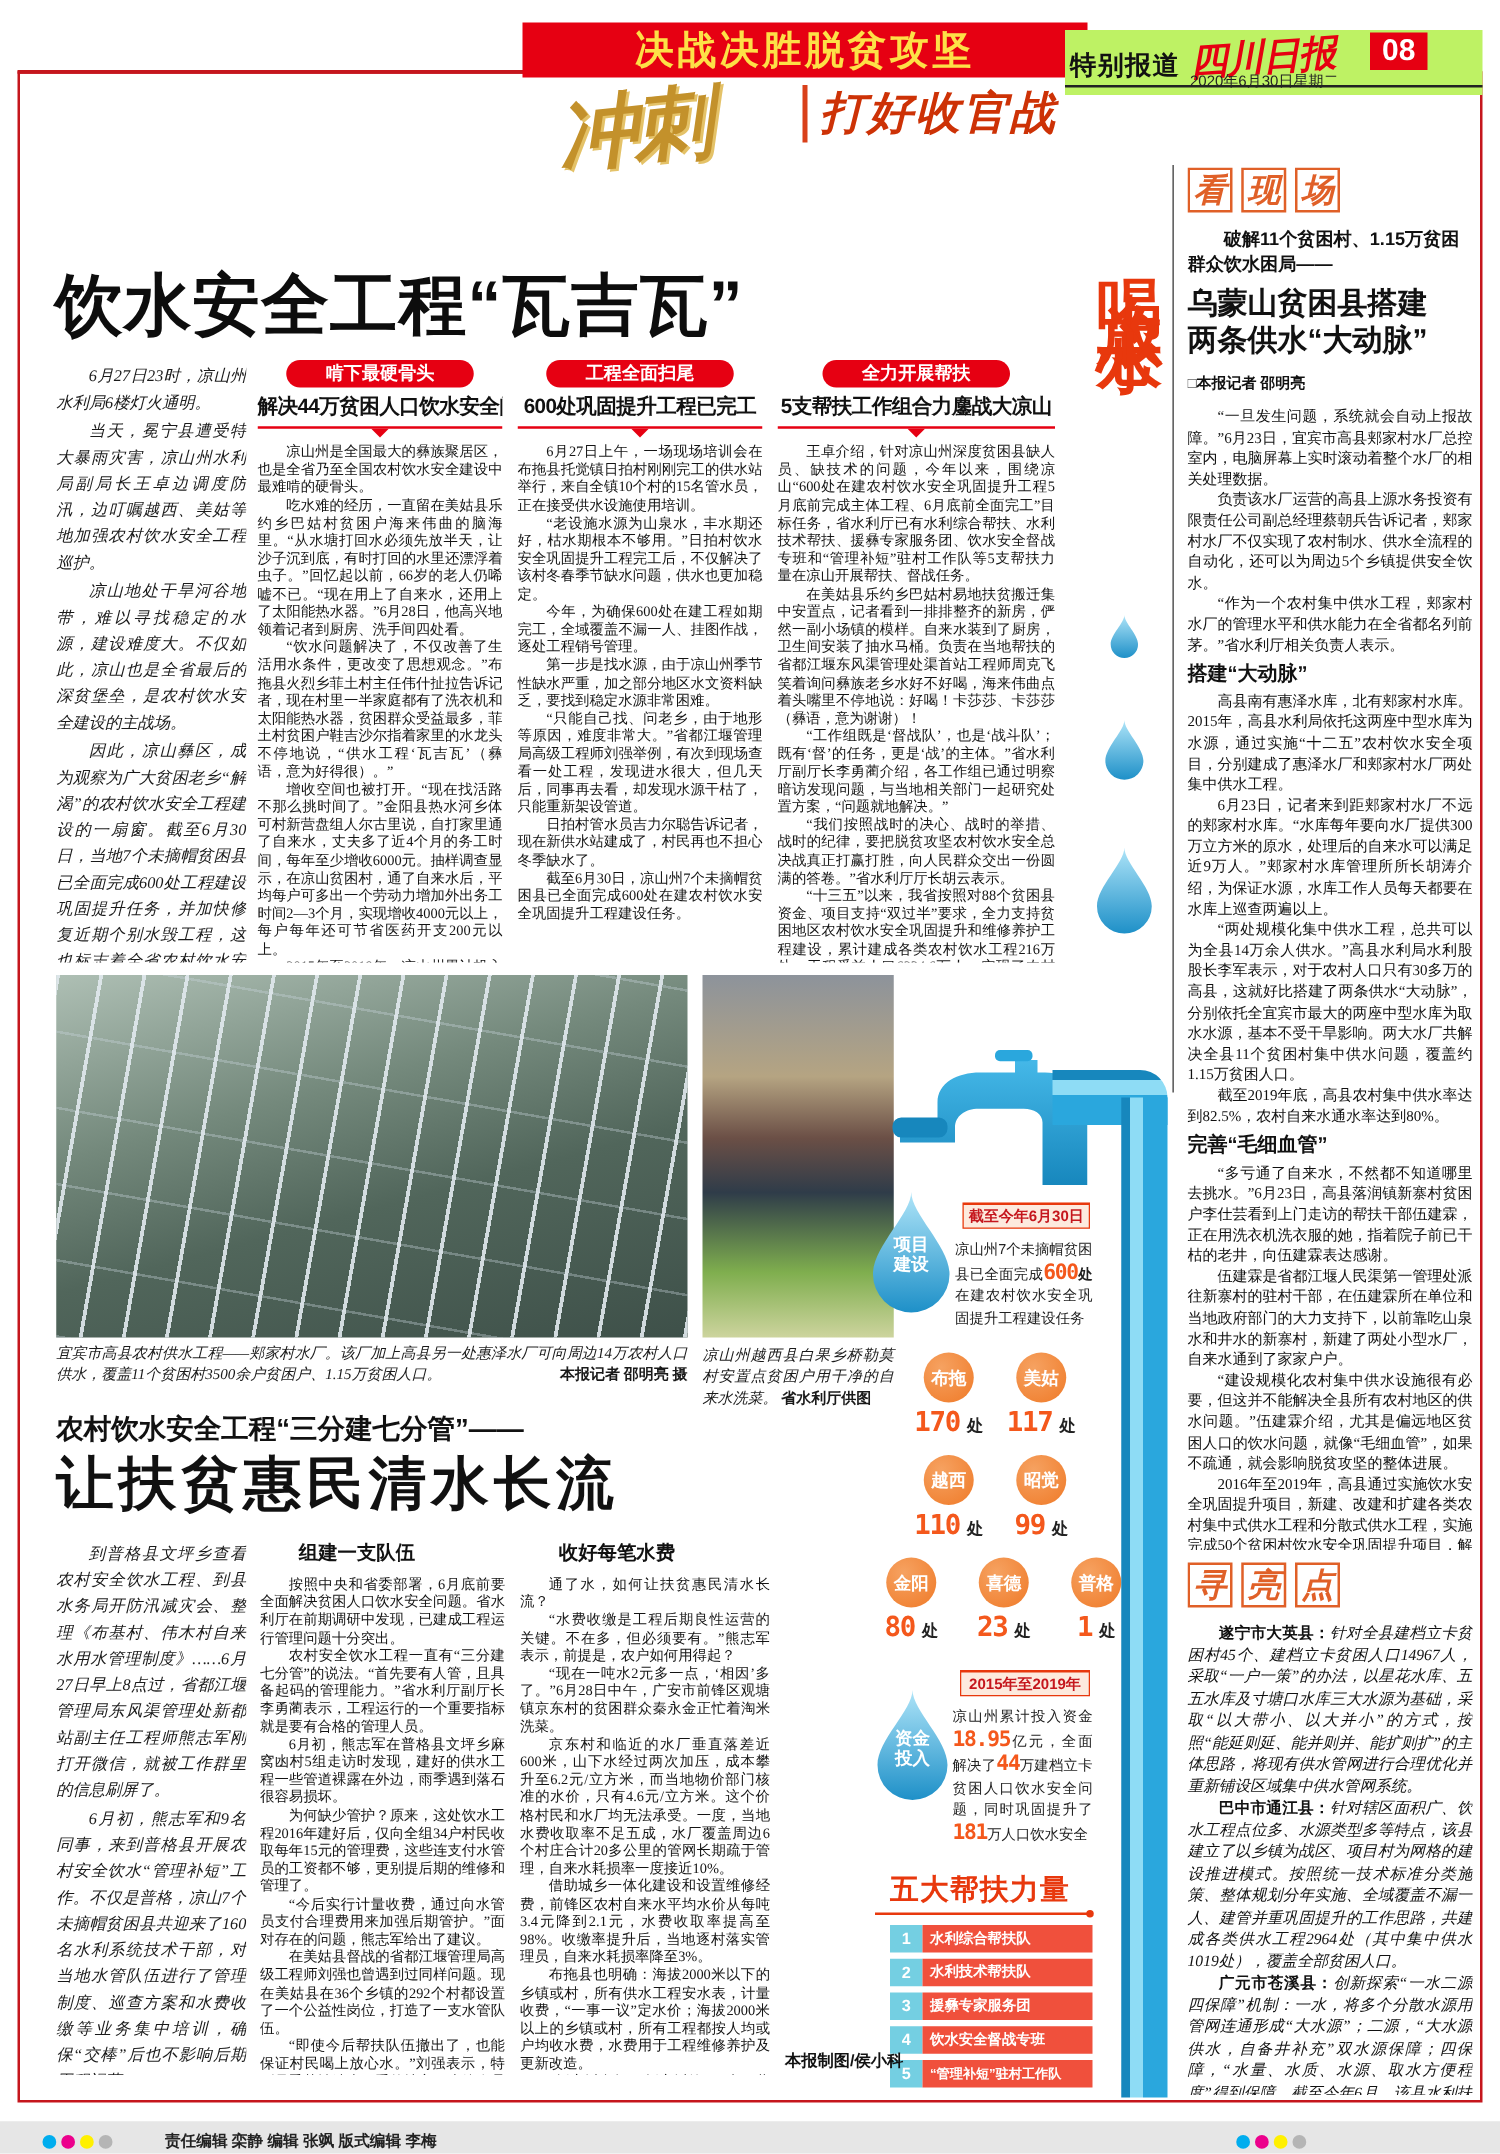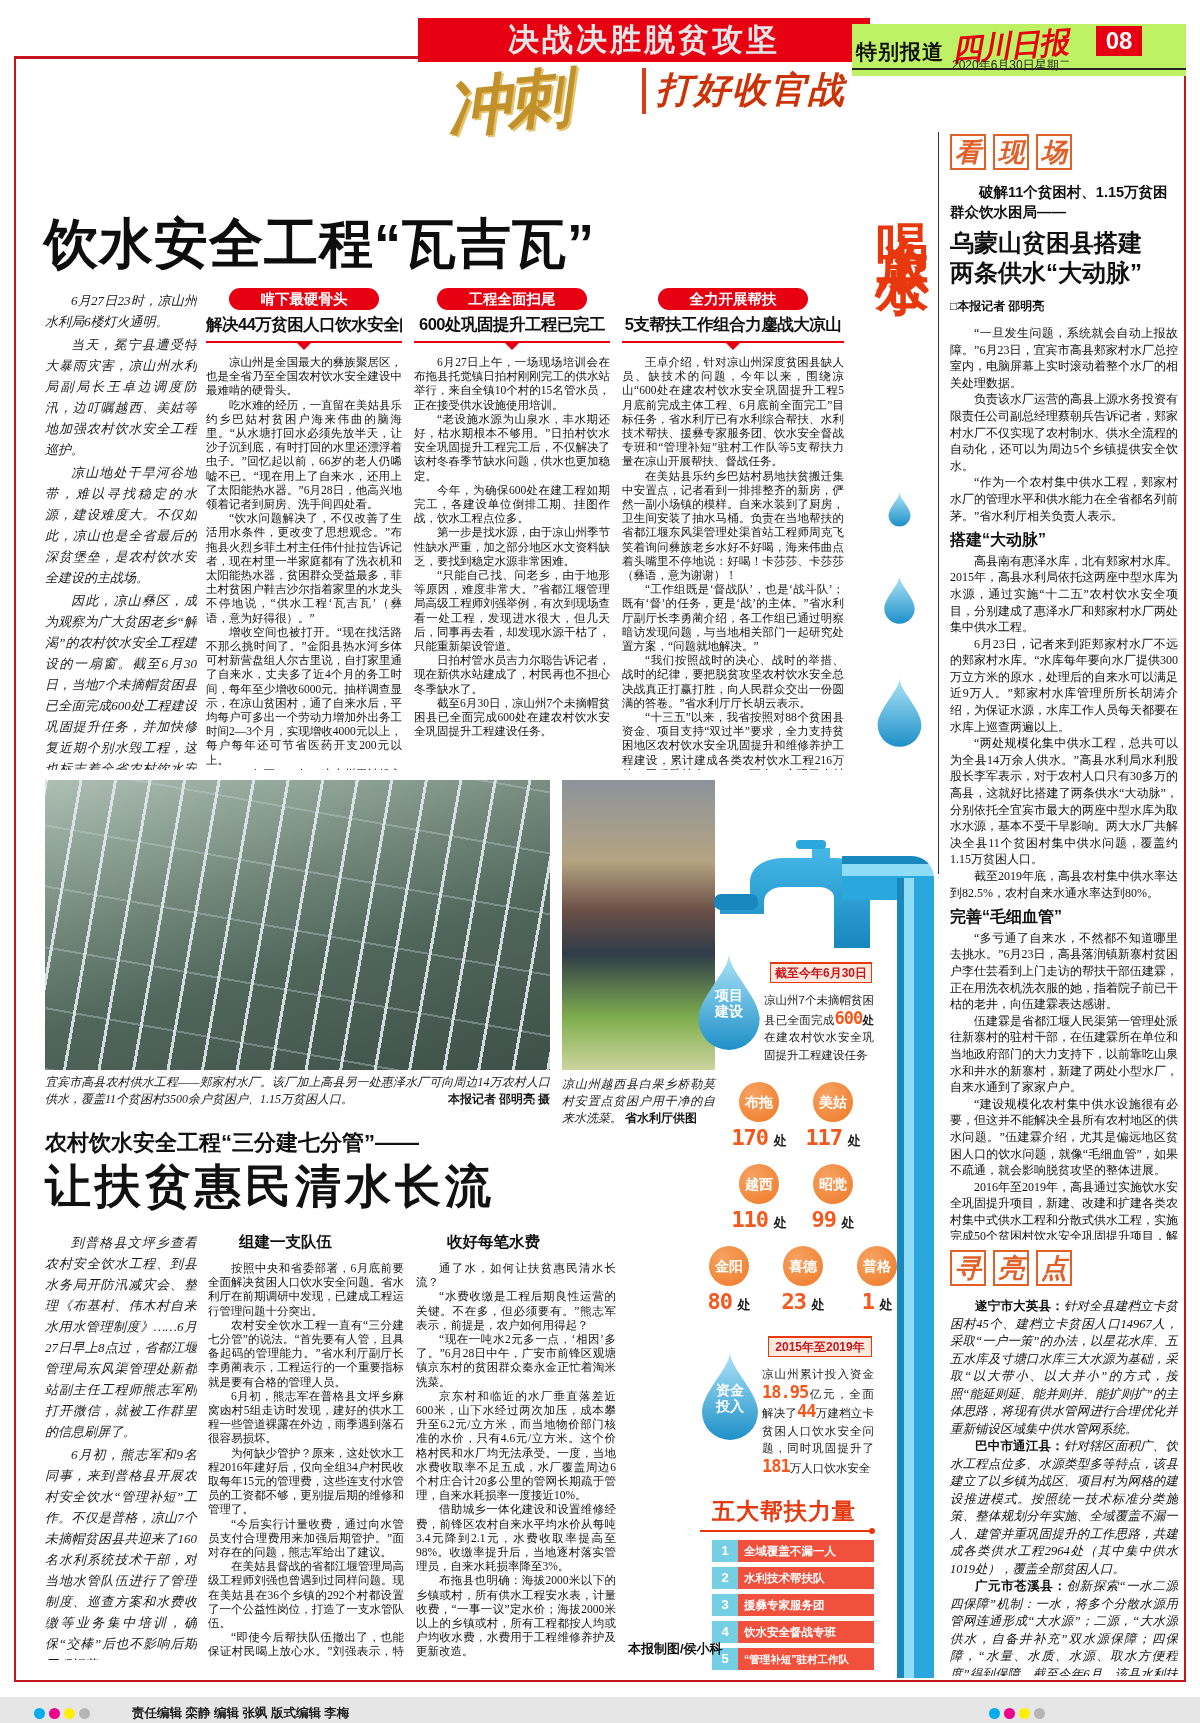--- a/index.html
+++ b/index.html
@@ -5,21 +5,21 @@
   * { margin:0; padding:0; box-sizing:border-box; }
   body { background:#fff; font-family:"Liberation Serif","DejaVu Serif",serif; color:#111; }
   .page { position:relative; width:1200px; height:1723px; background:#fff; overflow:hidden; margin:0 auto; }
 
   
   .frame { position:absolute; left:14px; top:57px; width:1172px; height:1625px; border:2px solid #c5161d; }
 
   
   .banner { position:absolute; left:418px; top:18px; width:452px; height:44px; background:#e60012;
             display:flex; align-items:center; justify-content:center; z-index:5; }
-  .banner span { font-family:"Liberation Sans",sans-serif; font-weight:900; font-size:31px; color:#e5e5e5; letter-spacing:3px; }
+  .banner span { font-family:"Liberation Sans",sans-serif; font-weight:900; font-size:31px; color:#fde047; letter-spacing:3px; }
   .calli { position:absolute; left:446px; top:56px; width:190px; height:86px; z-index:6;
            font-style:italic; font-weight:900; font-size:64px; color:#c3912b; letter-spacing:-4px;
            text-shadow:2px 2px 0 #e4c268; transform:rotate(-6deg); }
   .calli-div { position:absolute; left:642px; top:68px; width:4px; height:46px; background:#d9401a; z-index:6; }
   .banner-sub { position:absolute; left:656px; top:66px; z-index:6; font-family:"Liberation Sans",sans-serif;
                 font-style:italic; font-weight:900; font-size:36px; color:#cd3206; letter-spacing:2px; }
   .toprule { position:absolute; left:14px; top:56px; width:830px; height:3px; background:#c5161d; }
 
   
   .masthead { position:absolute; left:852px; top:24px; width:334px; height:52px; z-index:6; background:#bef264; }
@@ -188,21 +188,21 @@
     </div>
   </div>
 
   <div class="col" style="left:414px; top:288px; width:196px; height:482px;">
     <div class="pill">工程全面扫尾</div>
     <div class="subhead">600处巩固提升工程已完工</div>
     <div class="tri-rule"></div>
     <div class="bt">
       <p>6月27日上午，一场现场培训会在布拖县托觉镇日拍村刚刚完工的供水站举行，来自全镇10个村的15名管水员，正在接受供水设施使用培训。</p>
       <p>“老设施水源为山泉水，丰水期还好，枯水期根本不够用。”日拍村饮水安全巩固提升工程完工后，不仅解决了该村冬春季节缺水问题，供水也更加稳定。</p>
-      <p>今年，为确保600处在建工程如期完工，各建设单位倒排工期、挂图作战，饮水工程点位多。</p>
+      <p>今年，为确保600处在建工程如期完工，全域覆盖不漏一人、挂图作战，逐处工程销号管理。</p>
       <p>第一步是找水源，由于凉山州季节性缺水严重，加之部分地区水文资料缺乏，要找到稳定水源非常困难。</p>
       <p>“只能自己找、问老乡，由于地形等原因，难度非常大。”省都江堰管理局高级工程师刘强举例，有次到现场查看一处工程，发现进水很大，但几天后，同事再去看，却发现水源干枯了，只能重新架设管道。</p>
       <p>日拍村管水员吉力尔聪告诉记者，现在新供水站建成了，村民再也不担心冬季缺水了。</p>
       <p>截至6月30日，凉山州7个未摘帽贫困县已全面完成600处在建农村饮水安全巩固提升工程建设任务。</p>
     </div>
   </div>
 
   <div class="col" style="left:622px; top:288px; width:222px; height:482px;">
     <div class="pill">全力开展帮扶</div>
     <div class="subhead">5支帮扶工作组合力鏖战大凉山</div>
@@ -339,21 +339,21 @@
   </div>
   <div class="ig-text" style="left:762px;top:1366px;width:112px;">
     <span>凉山州累计投入资金</span><span class="num-lcd" style="font-size:17px">18.95</span><span>亿元，全面解决了</span><span class="num-lcd" style="font-size:17px">44</span><span>万建档立卡贫困人口饮水安全问题，同时巩固提升了</span><span class="num-lcd" style="font-size:17px">181</span><span>万人口饮水安全</span>
   </div>
 
   <div class="five-title">五大帮扶力量</div>
   <div class="five-rule"></div>
   <div class="five-list">
     <div class="five-item">
         <div class="n">1</div>
-        <div class="l">全域覆盖不漏一人</div>
+        <div class="l">水利综合帮扶队</div>
       </div>
     <div class="five-item">
         <div class="n">2</div>
         <div class="l">水利技术帮扶队</div>
       </div>
     <div class="five-item">
         <div class="n">3</div>
         <div class="l">援彝专家服务团</div>
       </div>
     <div class="five-item">

